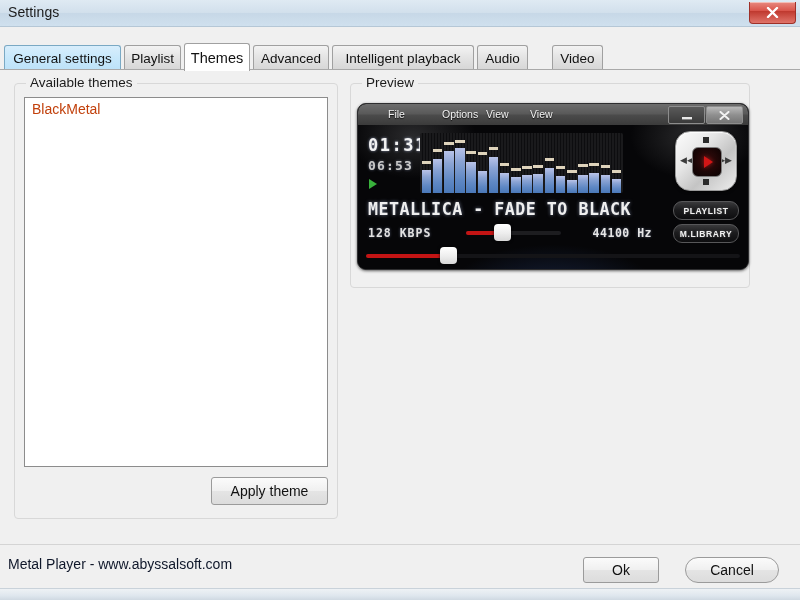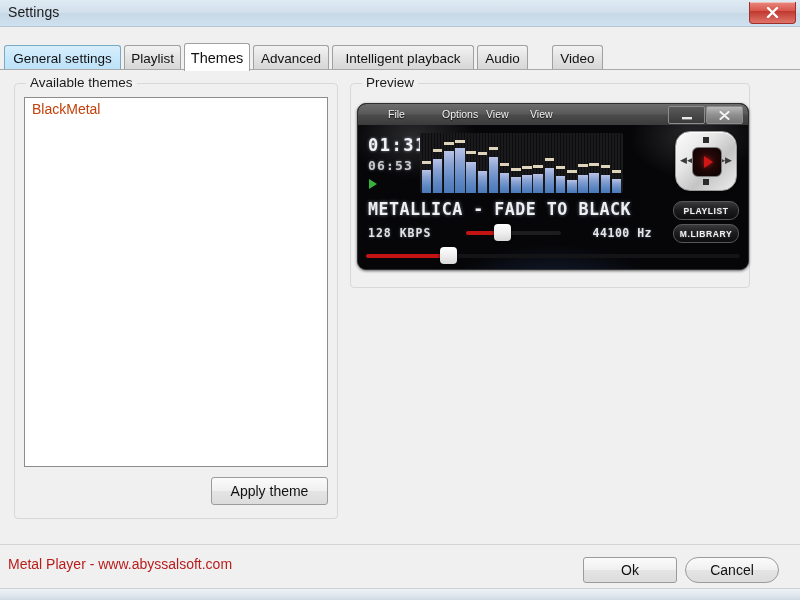--- a/index.html
+++ b/index.html
@@ -132,21 +132,21 @@
   }
 
   
   .bottom-sep {
     position: absolute; left: 0; top: 544px;
     width: 800px; height: 1px;
     background: #d4d4d4;
   }
   .status-text {
     position: absolute; left: 8px; top: 556px;
-    font-size: 14px; color: #b91c1c;
+    font-size: 14px; color: #0f172a;
     white-space: nowrap;
   }
   .bottom-edge {
     position: absolute; left: 0; top: 588px;
     width: 800px; height: 12px;
     background: linear-gradient(to bottom, #eef2f5 0%, #dfe7ee 60%, #cfd9e2 100%);
     border-top: 1px solid #c9d2da;
     box-sizing: border-box;
   }
 
@@ -508,17 +508,17 @@
 
       <div class="pill playlist">PLAYLIST</div>
       <div class="pill mlib">M.LIBRARY</div>
 
     </div>
   </div>
 
 
   <div class="bottom-sep"></div>
   <div class="status-text">Metal Player - www.abyssalsoft.com</div>
-  <div class="btn" style="left:583px; top:557px; width:94px; height:26px;">Ok</div>
+  <div class="btn" style="left:583px; top:557px; width:76px; height:26px;">Ok</div>
   <div class="btn" style="left:685px; top:557px; width:94px; height:26px;border-radius:13px;">Cancel</div>
   <div class="bottom-edge"></div>
 
 </div>
 
 </body></html>

